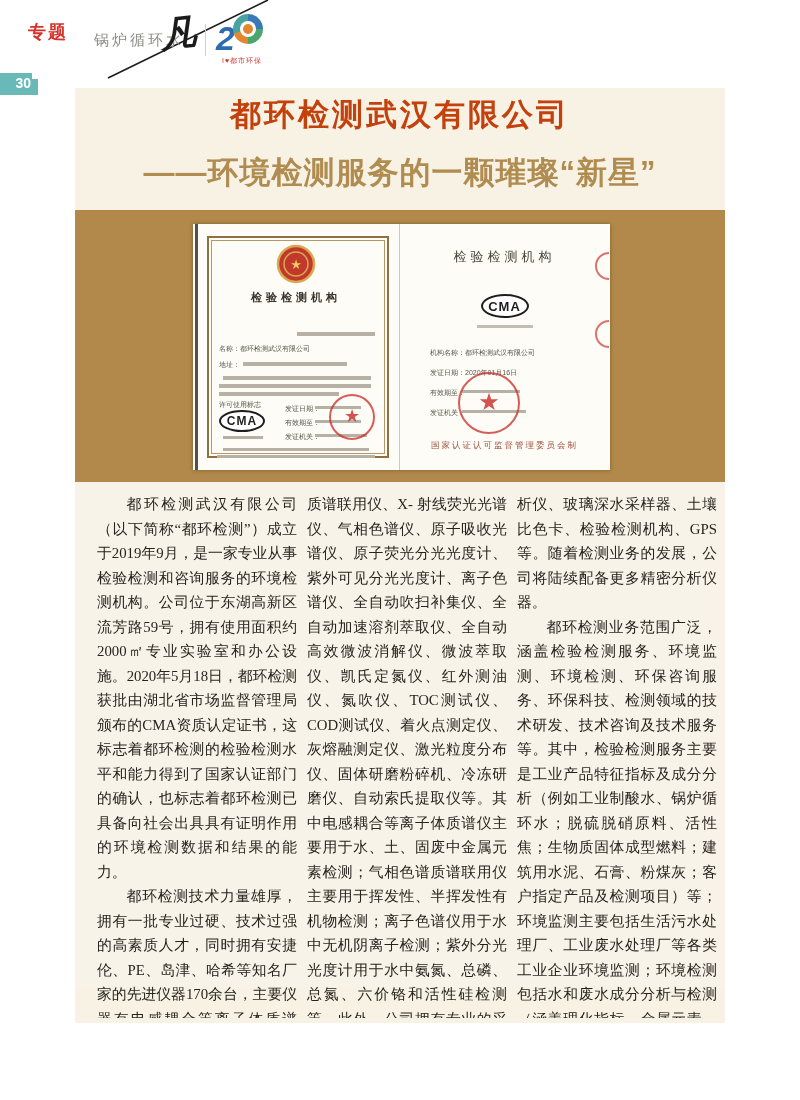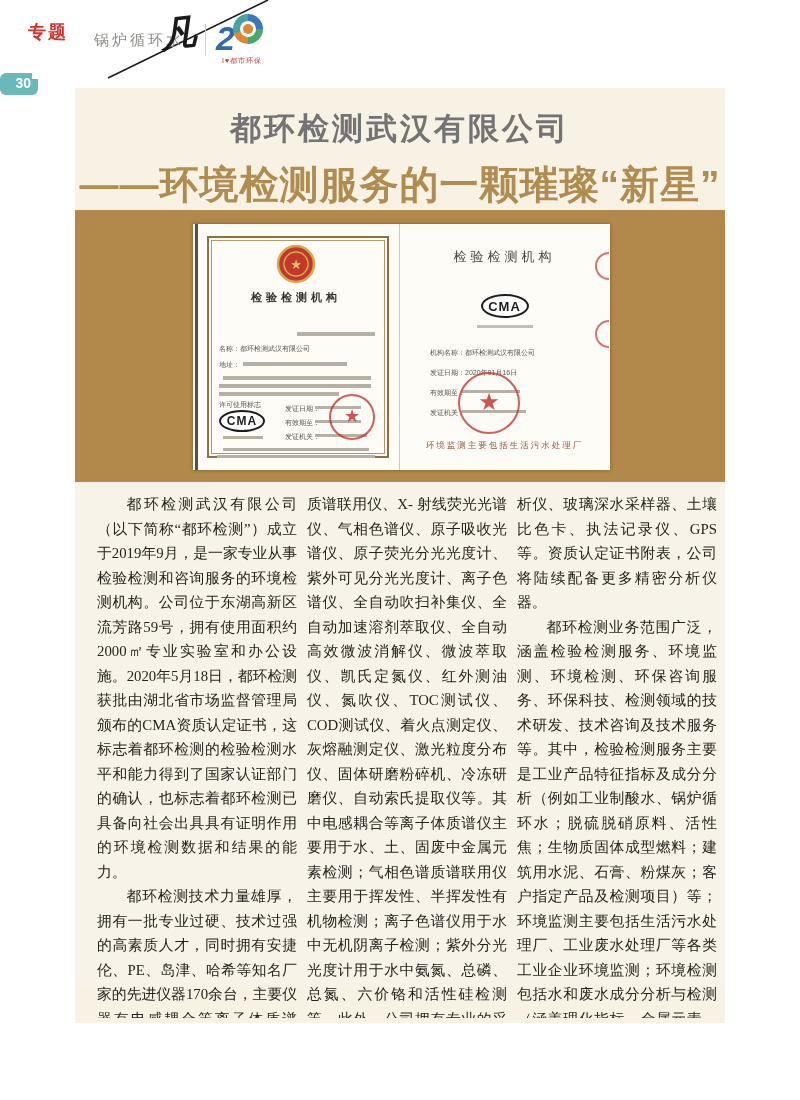--- a/index.html
+++ b/index.html
@@ -13,29 +13,29 @@
   .brand-mark { position:absolute; left:160px; top:10px; font-size:36px; color:#1b1b1b; font-family:"DejaVu Serif",serif; font-style:italic; font-weight:bold; transform:rotate(-6deg); }
   .hdr-divider { position:absolute; left:205px; top:24px; width:1px; height:32px; background:#d0d0cc; }
   .anniv { position:absolute; left:216px; top:14px; height:54px; }
   .anniv-two { font-size:34px; font-weight:bold; color:#2e6cb0; font-style:italic; display:inline-block; }
   .anniv-zero { display:inline-block; width:30px; height:30px; border-radius:50%; vertical-align:6px; margin-left:-2px;
     background:conic-gradient(#3a79b8 0 25%, #4aa66a 25% 50%, #e2872f 50% 70%, #49a3a0 70% 100%); position:relative; }
   .anniv-zero::after { content:""; position:absolute; left:7px; top:7px; width:16px; height:16px; border-radius:50%; background:#fff; }
   .anniv-zero .dot { position:absolute; left:10px; top:10px; width:10px; height:10px; border-radius:50%; background:#e2872f; z-index:2; }
   .anniv-tagline { position:absolute; left:222px; top:56px; font-size:7px; color:#d4322a; letter-spacing:1px; white-space:nowrap; }
 
-  .page-badge { position:absolute; left:0; top:73px; width:38px; height:22px; background:#6ab9b9;border-radius:6px; }
+  .page-badge { position:absolute; left:0; top:73px; width:38px; height:22px; background:#6ab9b9; }
   .page-badge .num { position:absolute; right:7px; top:2px; font-size:14px; color:#ffffff; font-weight:bold; }
   .page-badge .corner { position:absolute; right:0; top:0; width:6px; height:6px; background:#ffffff; }
 
   
   .content { position:absolute; left:75px; top:88px; width:650px; height:935px; background:#f8f2e5; }
   .title-wrap { position:absolute; left:0; top:0; width:650px; height:122px; text-align:center; }
-  .title-l1 { margin-top:20px; font-size:31px; font-weight:bold; color:#737373; letter-spacing:3px; }
-  .title-l2 { margin-top:8px; font-size:39px; font-weight:bold; color:#b08c50; letter-spacing:1px; }
+  .title-l1 { margin-top:6px; font-size:31px; font-weight:bold; color:#c2410c; letter-spacing:3px; }
+  .title-l2 { margin-top:16px; font-size:31px; font-weight:bold; color:#b08c50; letter-spacing:1px; }
 
   
   .photo-band { position:absolute; left:0; top:122px; width:650px; height:272px; background:#b2894b; }
   .photo { position:absolute; left:118px; top:14px; width:417px; height:246px; background:#fdfcf6; box-shadow:0 0 4px rgba(60,40,10,.45); display:flex; }
   .cert-page { position:relative; height:246px; overflow:hidden; background:#fdfcf6; }
   .cert-left { width:207px; border-right:1px solid #cfcac0; }
   .cert-right { width:209px; }
   .spine { position:absolute; left:2px; top:0; width:3px; height:246px; background:#55504a; }
   .cert-frame { position:absolute; left:14px; top:12px; right:10px; bottom:12px; border:2px solid #8f7040; box-shadow:inset 0 0 0 2px #fdfcf6, inset 0 0 0 3px #b79767; }
 
@@ -136,34 +136,34 @@
           <div class="tiny-line" style="left:30px; top:144px;">发证日期：2020年01月16日</div>
           <div class="tiny-line" style="left:30px; top:164px;">有效期至：</div>
           <div class="bar" style="left:62px; top:166px; width:58px; height:3px;"></div>
           <div class="tiny-line" style="left:30px; top:184px;">发证机关：</div>
           <div class="bar" style="left:62px; top:186px; width:64px; height:3px;"></div>
           <div class="stamp" style="left:58px; top:148px; width:62px; height:62px; font-size:24px;">
               <span class="star">★</span>
             </div>
           <div class="edge-stamp" style="right:-14px; top:28px; width:28px; height:28px;"></div>
           <div class="edge-stamp" style="right:-14px; top:96px; width:28px; height:28px;"></div>
-          <div class="cr-footer">环境监测主要包括生活污水处理厂</div>
+          <div class="cr-footer">国家认证认可监督管理委员会制</div>
         </div>
 
       </div>
     </div>
 
     <div class="body-area">
       <div class="col c1">
         <p class="indent">都环检测武汉有限公司（以下简称“都环检测”）成立于2019年9月，是一家专业从事检验检测和咨询服务的环境检测机构。公司位于东湖高新区流芳路59号，拥有使用面积约2000㎡专业实验室和办公设施。2020年5月18日，都环检测获批由湖北省市场监督管理局颁布的CMA资质认定证书，这标志着都环检测的检验检测水平和能力得到了国家认证部门的确认，也标志着都环检测已具备向社会出具具有证明作用的环境检测数据和结果的能力。</p>
         <p class="indent">都环检测技术力量雄厚，拥有一批专业过硬、技术过强的高素质人才，同时拥有安捷伦、PE、岛津、哈希等知名厂家的先进仪器170余台，主要仪器有电感耦合等离子体质谱仪、气相色谱 -</p>
       </div>
       <div class="col c2">
         <p>质谱联用仪、X- 射线荧光光谱仪、气相色谱仪、原子吸收光谱仪、原子荧光分光光度计、紫外可见分光光度计、离子色谱仪、全自动吹扫补集仪、全自动加速溶剂萃取仪、全自动高效微波消解仪、微波萃取仪、凯氏定氮仪、红外测油仪、氮吹仪、TOC测试仪、COD测试仪、着火点测定仪、灰熔融测定仪、激光粒度分布仪、固体研磨粉碎机、冷冻研磨仪、自动索氏提取仪等。其中电感耦合等离子体质谱仪主要用于水、土、固废中金属元素检测；气相色谱质谱联用仪主要用于挥发性、半挥发性有机物检测；离子色谱仪用于水中无机阴离子检测；紫外分光光度计用于水中氨氮、总磷、总氮、六价铬和活性硅检测等。此外，公司拥有专业的采样设备，主要包括便携式烟气分析仪、在线烟气分</p>
       </div>
       <div class="col c3">
-        <p>析仪、玻璃深水采样器、土壤比色卡、执法记录仪、GPS等。资质认定证书附表，公司将陆续配备更多精密分析仪器。</p>
+        <p>析仪、玻璃深水采样器、土壤比色卡、检验检测机构、GPS等。随着检测业务的发展，公司将陆续配备更多精密分析仪器。</p>
         <p class="indent">都环检测业务范围广泛，涵盖检验检测服务、环境监测、环境检测、环保咨询服务、环保科技、检测领域的技术研发、技术咨询及技术服务等。其中，检验检测服务主要是工业产品特征指标及成分分析（例如工业制酸水、锅炉循环水；脱硫脱硝原料、活性焦；生物质固体成型燃料；建筑用水泥、石膏、粉煤灰；客户指定产品及检测项目）等；环境监测主要包括生活污水处理厂、工业废水处理厂等各类工业企业环境监测；环境检测包括水和废水成分分析与检测（涵盖理化指标、金属元素、有机物检测）、土壤成分分析及检测（土壤成分分析，土壤有机、无机</p>
       </div>
     </div>
 
   </div>
 </div>
 
 </body></html>

